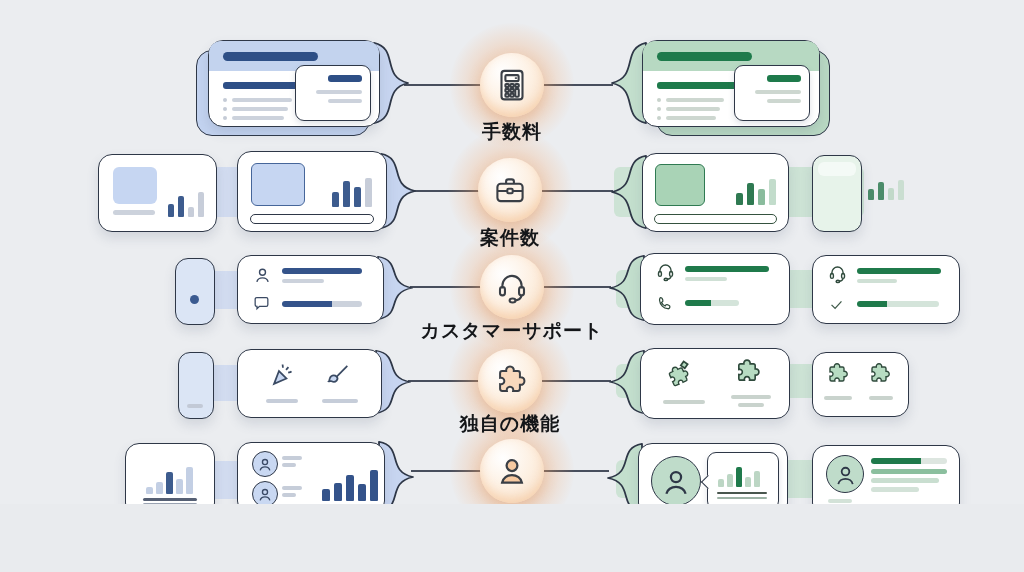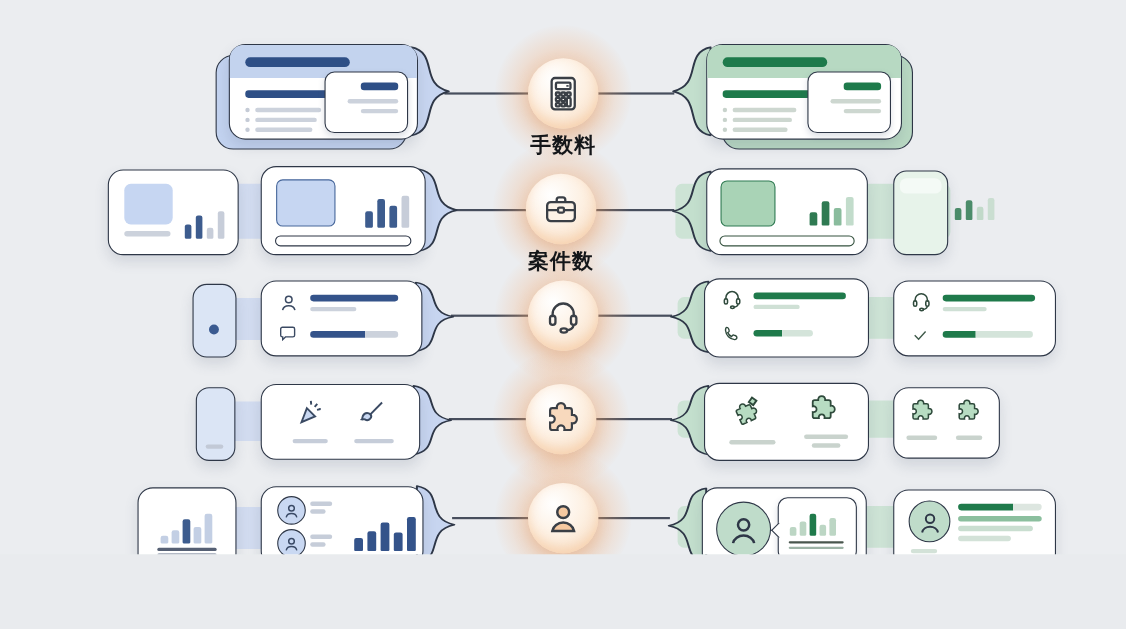--- a/index.html
+++ b/index.html
@@ -401,27 +401,29 @@
       </svg>
   </div>
   <div class="hub-label" style="top:225px;left:510px;">案件数</div>
 
   <div class="glow" style="left:450px;top:225px;"></div>
   <div class="hub" style="left:480px;top:255px;">
     <svg width="36" height="36" viewBox="0 0 24 24" stroke="#3a3f46" stroke-width="1.4" fill="none">
         <use href="#sym-headset"></use>
       </svg>
   </div>
+  <div class="hub-label" style="top:318px;">カスタマーサポート</div>
 
   <div class="glow" style="left:448px;top:319px;"></div>
   <div class="hub" style="left:478px;top:349px;">
     <svg width="34" height="34" viewBox="0 0 24 24" stroke="#3a3f46" stroke-width="1.4" fill="#f8d9bd">
         <use href="#sym-puzzle"></use>
       </svg>
   </div>
+  <div class="hub-label" style="top:411px;left:510px;">独自の機能</div>
 
   <div class="glow" style="left:450px;top:409px;"></div>
   <div class="hub" style="left:480px;top:439px;">
     <svg width="36" height="36" viewBox="0 0 24 24" stroke="#3a3f46" stroke-width="1.5" fill="none">
       <circle cx="12" cy="8.4" r="3.6" fill="#f6c9a0"></circle>
       <path d="M5.4 19.8 a6.7 6.2 0 0 1 13.2 0 z" fill="#f6c9a0"></path>
     </svg>
   </div>
 
 </div>

